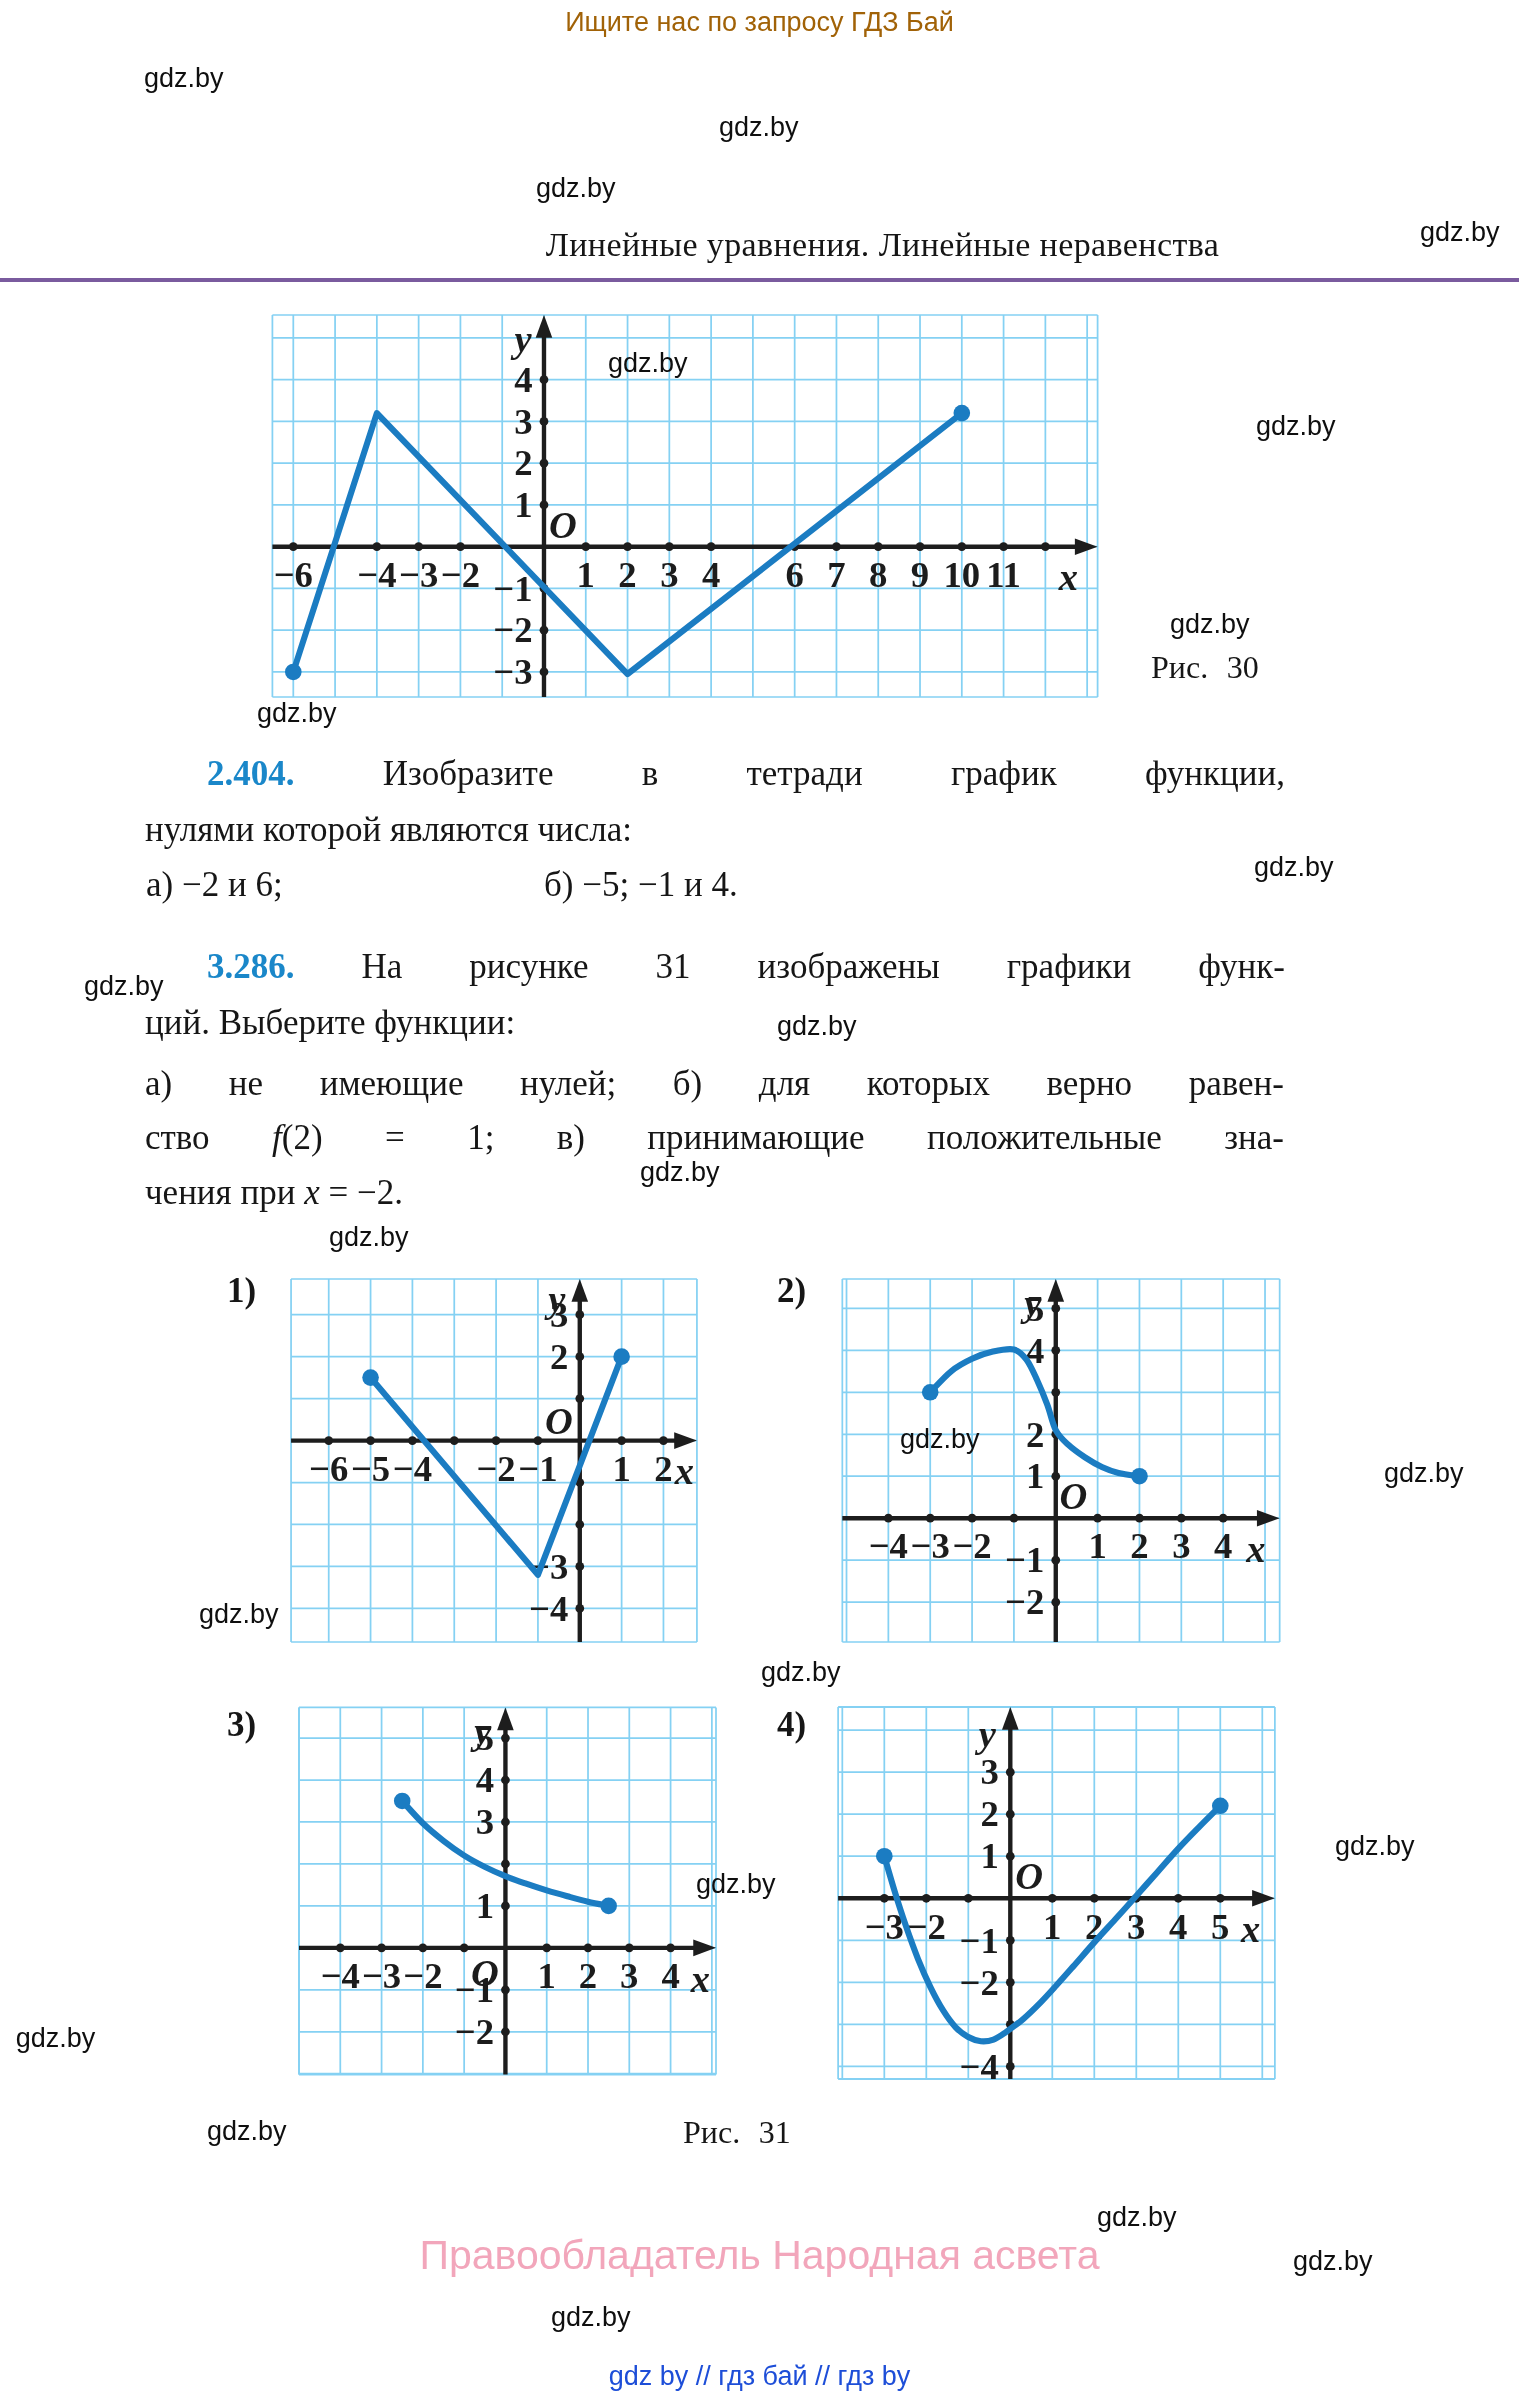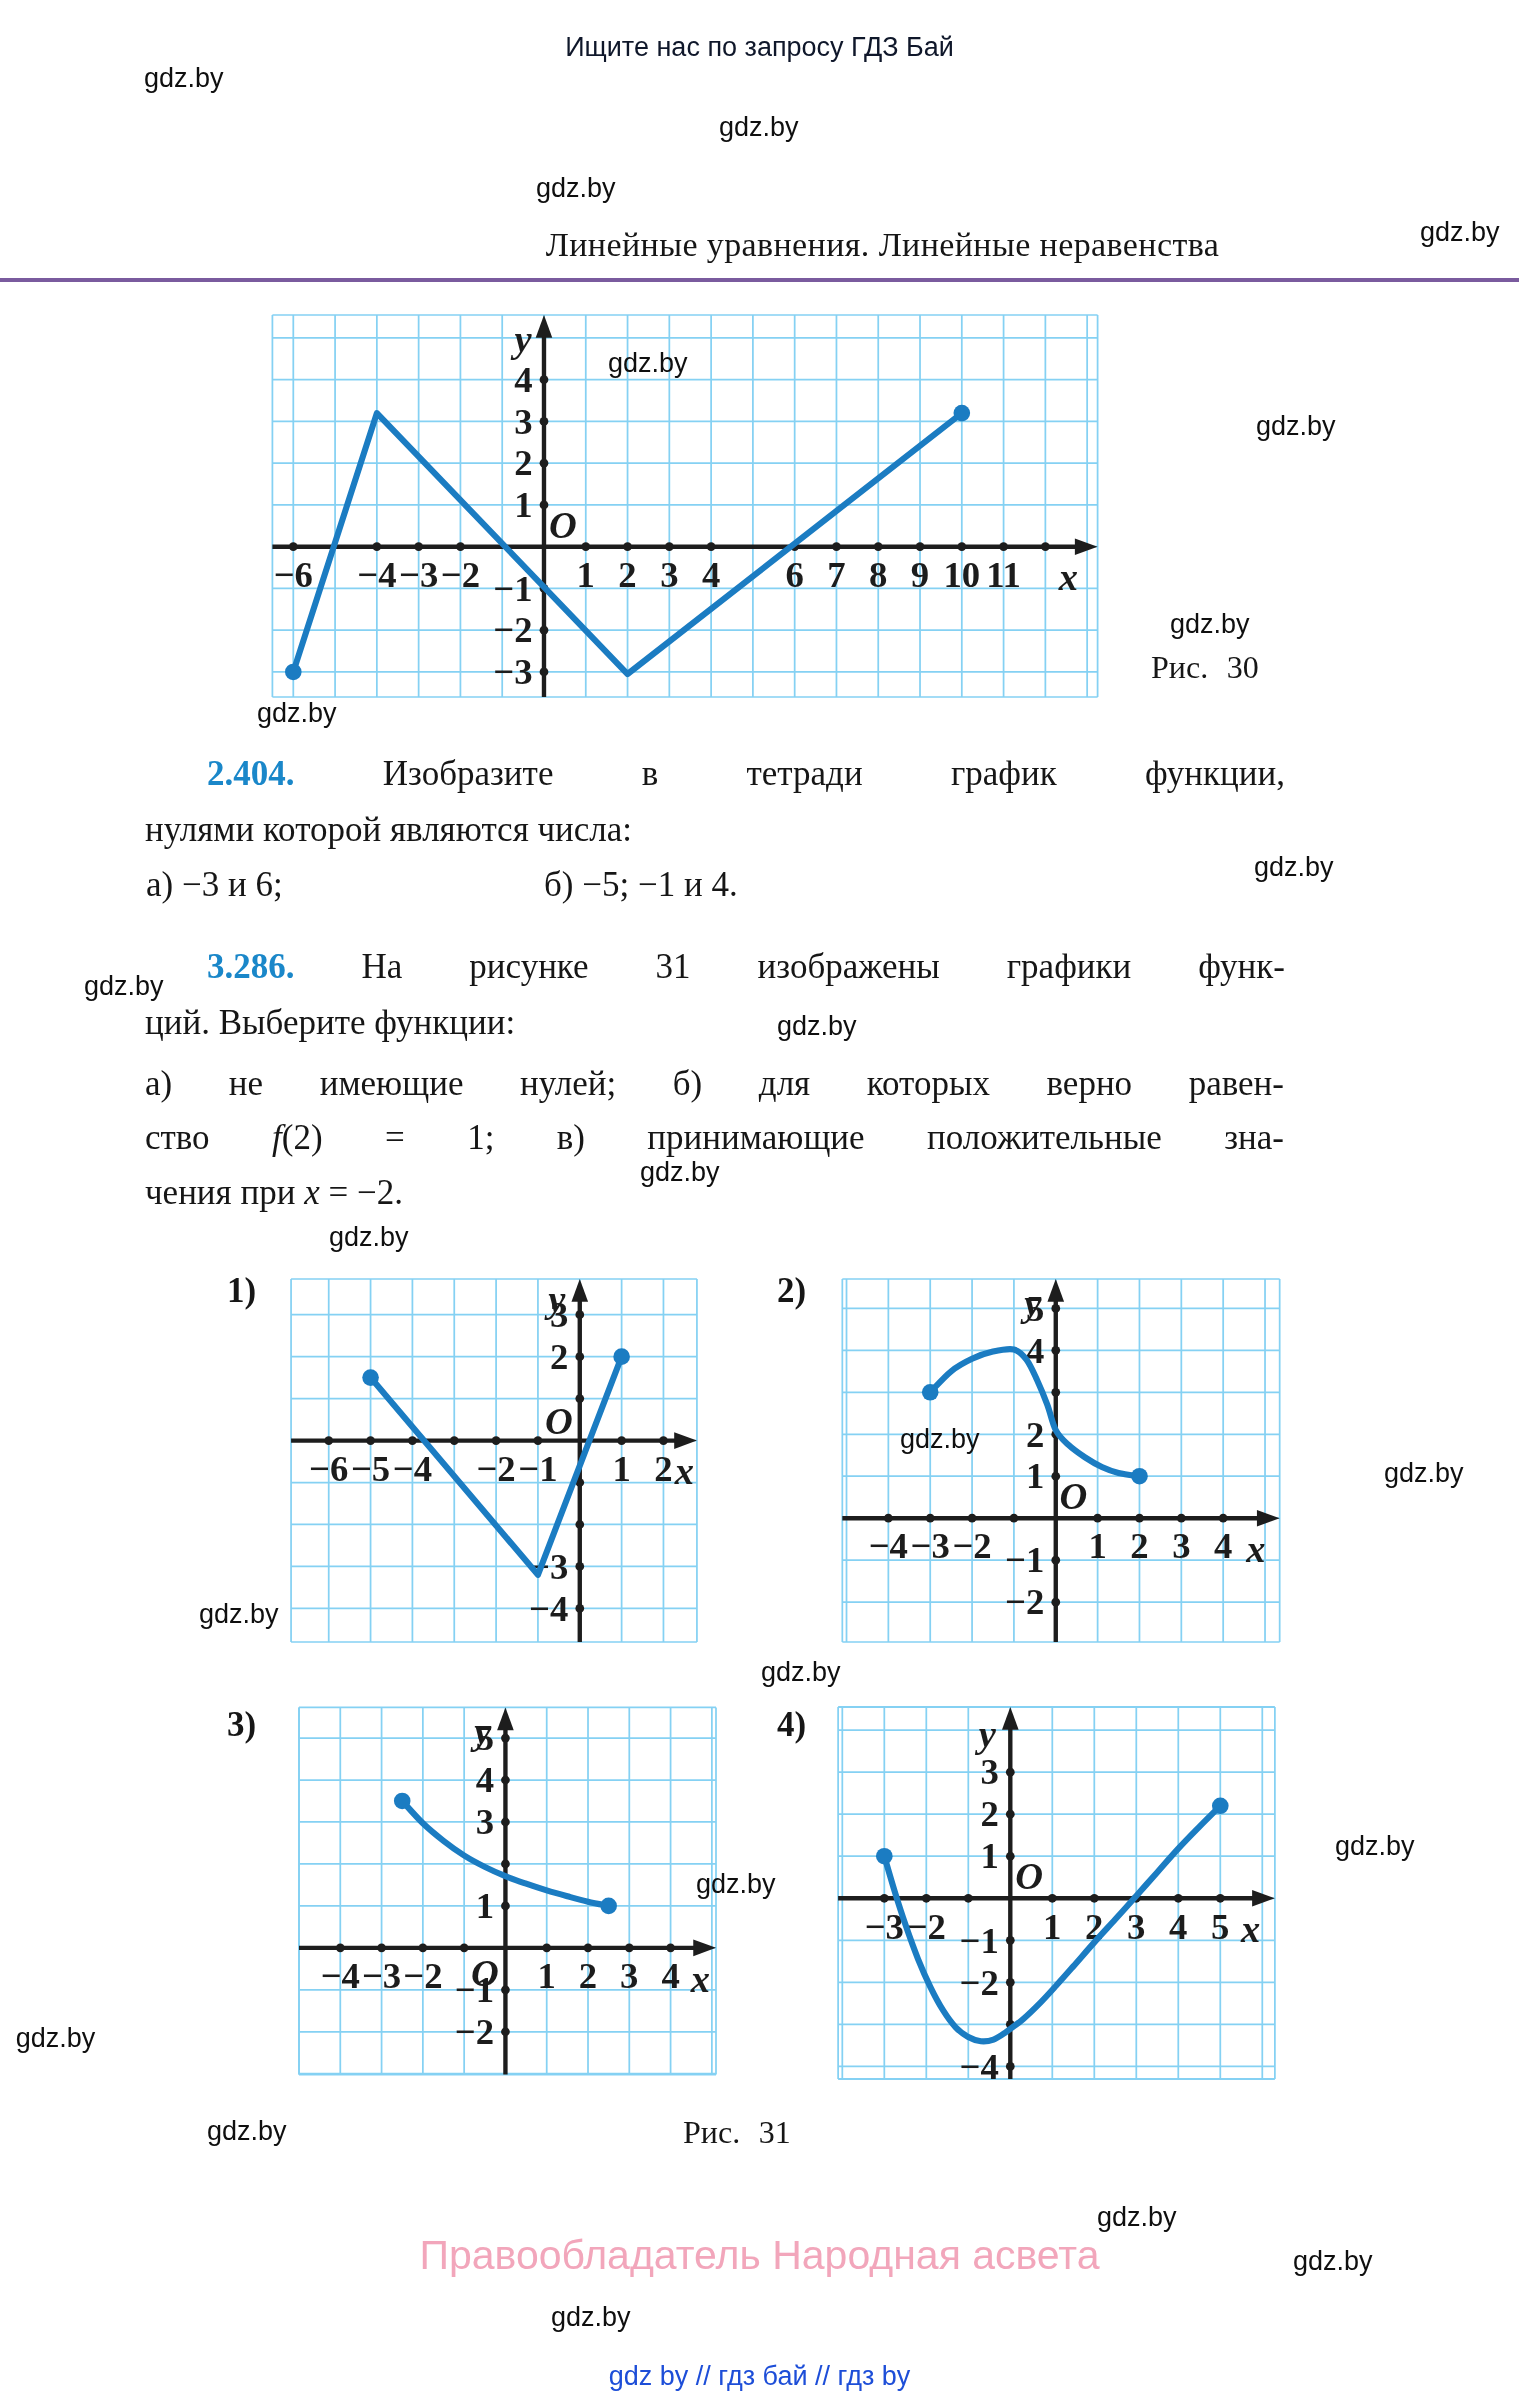--- a/index.html
+++ b/index.html
@@ -27,21 +27,21 @@
                 font-family:"Liberation Sans",sans-serif;font-size:27px;font-weight:500;}
   svg.graph{position:absolute;overflow:visible;}
   svg .tick{font-family:"Liberation Serif",serif;font-weight:700;font-size:42px;fill:#1c1c1c;}
   svg .it{font-family:"Liberation Serif",serif;font-style:italic;font-weight:700;font-size:44px;fill:#1c1c1c;}
 </style>
 </head>
 <body>
 
 <div class="page">
 
-  <div class="abs banner" style="color: #0f172a; margin-top: 25px;">Ищите нас по запросу ГДЗ Бай</div>
+  <div class="abs banner" style="color: #a16207;">Ищите нас по запросу ГДЗ Бай</div>
 
   <div class="abs running-head">Линейные уравнения. Линейные неравенства</div>
 
 
   <div class="abs rule" style="background: rgb(122, 91, 158);"></div>
 
   <div id="graphs">
       <svg class="graph" width="826" height="382" style="left: 272px; top: 315px;" viewBox="0 0 944 437">
         <line x1="0" y1="0" x2="0" y2="437" stroke="#85d1f3" stroke-width="2"></line>
         <line x1="944" y1="0" x2="944" y2="437" stroke="#85d1f3" stroke-width="2"></line>
@@ -384,21 +384,21 @@
         <circle cx="436.62500000000006" cy="112.85310734463275" r="9.5" fill="#1b7cc2"></circle>
       </svg>
       <span class="abs graph-label" style="left: 777px; top: 1705px;">4)</span>
     </div>
 
   <div class="abs fig-caption" style="left:1151px;top:649px">Рис. 30</div>
   <div class="abs fig-caption" style="left:683px;top:2114px">Рис. 31</div>
 
   <div class="abs bodyline just" style="left:207px;top:754px;width:1078px"><span class="r-num" style="color: rgb(26, 135, 201);">2.404.</span><span> Изобразите в тетради график функции,</span></div>
   <div class="abs bodyline" style="left:145px;top:810px"><span>нулями которой являются числа:</span></div>
-  <div class="abs bodyline" style="left:146px;top:865px"><span>а) −3 и 6;</span></div>
+  <div class="abs bodyline" style="left:146px;top:865px"><span>а) −2 и 6;</span></div>
   <div class="abs bodyline" style="left:544px;top:865px"><span>б) −5; −1 и 4.</span></div>
 
   <div class="abs bodyline just" style="left:207px;top:947px;width:1078px"><span class="r-num" style="color: rgb(26, 135, 201);">3.286.</span><span> На рисунке 31 изображены графики функ-</span></div>
   <div class="abs bodyline" style="left:145px;top:1003px"><span>ций. Выберите функции:</span></div>
   <div class="abs bodyline just" style="left:145px;top:1064px;width:1139px"><span>а) не имеющие нулей; б) для которых верно равен-</span></div>
   <div class="abs bodyline just" style="left:145px;top:1118px;width:1139px"><span>ство </span><span class="r-i">f</span><span>(2) = 1; в) принимающие положительные зна-</span></div>
   <div class="abs bodyline" style="left:145px;top:1173px"><span>чения при </span><span class="r-i">x</span><span> = −2.</span></div>
 
   <div class="abs footer-pink" style="color: rgb(242, 166, 187);">Правообладатель Народная асвета</div>
   <div class="abs footer-links" style="color: #1d4ed8;">gdz by  //  гдз бай  //  гдз by</div>

